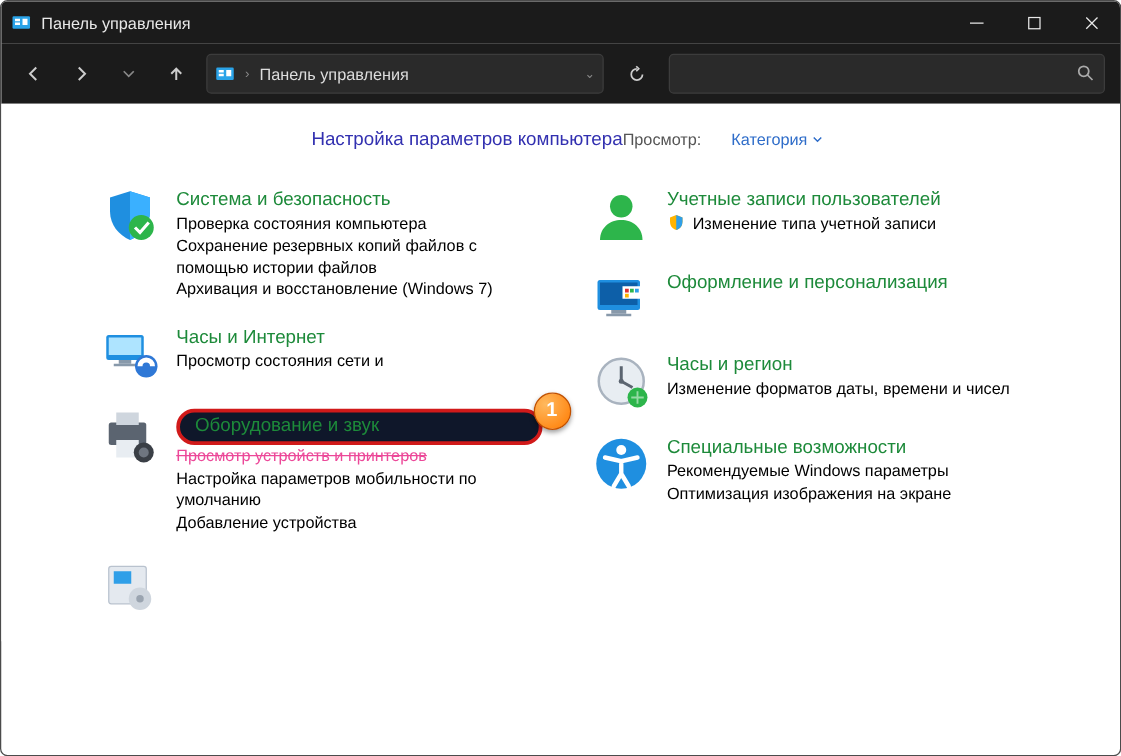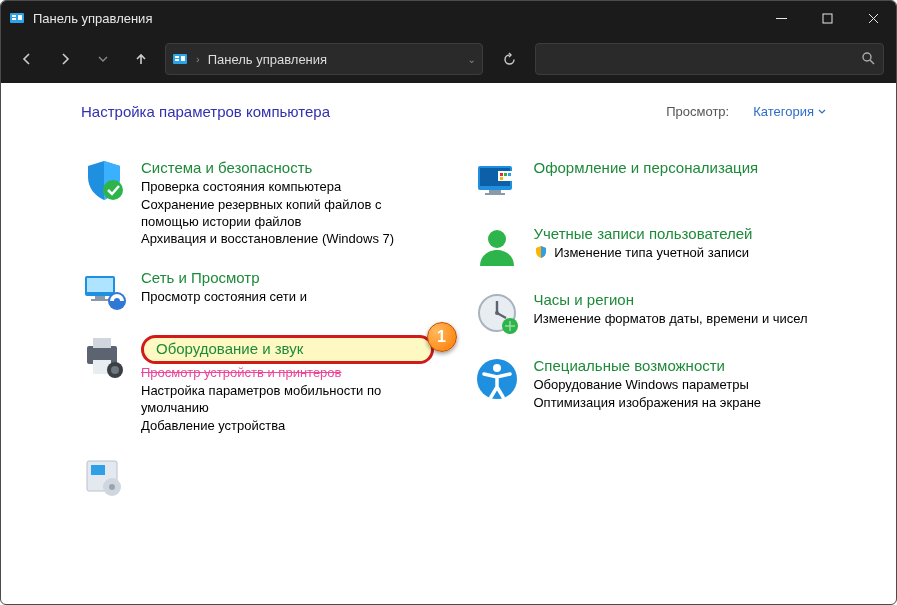--- a/index.html
+++ b/index.html
@@ -13,33 +13,33 @@
   .toolbar { height:48px; background:#1b1b1b; display:flex; align-items:center; gap:10px; padding:0 12px; }
   .nav-arrow { width:28px; height:28px; display:flex; align-items:center; justify-content:center; color:#ccc; font-size:13px; }
   .nav-chev { color:#888; font-size:10px; }
   .addrbar { flex:0 0 318px; height:32px; background:#2a2a2a; border:1px solid #3c3c3c; border-radius:4px; display:flex; align-items:center; color:#ddd; font-size:13px; padding:0 6px; gap:8px; }
   .addrtext { flex:1; display:flex; align-items:center; gap:6px; }
   .refresh { width:32px; height:32px; display:flex; align-items:center; justify-content:center; color:#ccc; }
   .searchbar { flex:1; height:32px; background:#2a2a2a; border:1px solid #3c3c3c; border-radius:4px; display:flex; align-items:center; padding:0 8px; }
   .searchbar input { flex:1; background:transparent; border:none; outline:none; color:#ddd; font-size:13px; }
   .sicon { color:#aaa; font-size:14px; }
   .content { padding:20px 70px 20px 80px; background:#fff; color:#222; }
-  .header-row { display:flex; justify-content:space-between; align-items:center; margin-bottom:10px; }
+  .header-row { display:flex; justify-content:center; align-items:center; margin-bottom:30px; }
   .page-title { color:#3230b0; font-size:15px; font-weight:400; }
   .view-row { font-size:13px; display:flex; align-items:center; gap:24px; }
   .view-row .lbl { color:#555; }
   .view-row .val { color:#2f6dc9; display:flex; align-items:center; gap:4px; }
   .cols { display:flex; gap:40px; }
-  .col { flex:1; display:flex; flex-direction:column; gap:20px;margin-top:28px; }
+  .col { flex:1; display:flex; flex-direction:column; gap:20px; }
   .category { display:flex; gap:14px; }
   .caticon { width:46px; height:46px; flex-shrink:0; }
   .cattext { display:flex; flex-direction:column; gap:1px; padding-top:1px; }
   .catname { color:#1d8a3a; font-size:15px; line-height:1.25; }
   .catlink { color:#000000; font-size:13px; line-height:1.3; }
-  .callout { display:inline-block; border:3px solid #d11a1a; border-radius:16px; padding:2px 12px; background:#fef9c3; position:relative; }
+  .callout { display:inline-block; border:3px solid #d11a1a; border-radius:16px; padding:2px 12px; background:#0f172a; position:relative; }
   .callout .catname { color:#1d8a3a; }
   .badge { position:absolute; right:-26px; top:-16px; width:30px; height:30px; border-radius:50%; background:radial-gradient(circle at 30% 30%,#ffb95e,#ff7a00); color:#fff; font-weight:700; display:flex; align-items:center; justify-content:center; font-size:16px; box-shadow:0 2px 4px rgba(0,0,0,.4); border:1px solid #c05000; }
   .shield-mini { width:14px; height:14px; display:inline-block; vertical-align:-2px; margin-right:3px; }
 </style>
 </head>
 <body>
 
 <div class="titlebar">
   <div class="titlebar-left">
     <svg class="tb-icon" viewBox="0 0 16 16">
@@ -152,21 +152,21 @@
       <div class="category">
         <svg class="caticon" viewBox="0 0 46 46">
             <rect x="4" y="8" width="30" height="20" rx="2" fill="#1f8fe0"></rect>
             <rect x="6" y="10" width="26" height="14" fill="#aee4ff"></rect>
             <rect x="14" y="28" width="10" height="3" fill="#89a"></rect>
             <rect x="10" y="31" width="18" height="2" fill="#89a"></rect>
             <circle cx="36" cy="33" r="9" fill="#2f78d6"></circle>
             <path d="M30 33a6 6 0 0 1 12 0M32 33a4 4 0 0 1 8 0M36 33h0" stroke="#fff" stroke-width="2" fill="none"></path>
           </svg>
         <div class="cattext">
-          <a class="catname">Сеть и Просмотр</a>
+          <a class="catname">Часы и Интернет</a>
           <a class="catlink">Просмотр состояния сети и</a>
         </div>
       </div>
 
       <div class="category" style="position:relative">
         <svg class="caticon" viewBox="0 0 46 46">
             <rect x="6" y="12" width="30" height="18" rx="2" fill="#5b6470"></rect>
             <rect x="12" y="4" width="18" height="10" fill="#cfd6de"></rect>
             <rect x="12" y="26" width="18" height="14" fill="#e8edf2"></rect>
             <circle cx="34" cy="36" r="8" fill="#3a3f46"></circle>
@@ -188,77 +188,77 @@
             <rect x="6" y="6" width="30" height="30" rx="2" fill="#e4e9ef" stroke="#b9c2ce"></rect>
             <rect x="10" y="10" width="14" height="10" fill="#2f9fe8"></rect>
             <circle cx="31" cy="32" r="9" fill="#cfd6de"></circle>
             <circle cx="31" cy="32" r="3" fill="#9aa4b0"></circle>
           </svg>
       </div>
 
     </div>
 
     <div class="col">
+
+      <div class="category">
+        <svg class="caticon" viewBox="0 0 46 46">
+            <circle cx="23" cy="15" r="9" fill="#2db54b"></circle>
+            <path d="M6 42c0-10 8-16 17-16s17 6 17 16z" fill="#2db54b"></path>
+          </svg>
+        <div class="cattext">
+          <a class="catname">Учетные записи пользователей</a>
+          <a class="catlink">
+            <svg class="shield-mini" viewBox="0 0 14 14">
+                <path d="M7 1l5 2v3c0 4-2 6-5 7-3-1-5-3-5-7V3z" fill="#ffb400"></path>
+                <path d="M7 1l5 2v3c0 4-2 6-5 7z" fill="#2f9fe8"></path>
+              </svg>
+            <span>Изменение типа учетной записи</span>
+          </a>
+        </div>
+      </div>
 
       <div class="category">
         <svg class="caticon" viewBox="0 0 46 46">
             <rect x="4" y="8" width="34" height="24" rx="2" fill="#1f8fe0"></rect>
             <rect x="6" y="10" width="30" height="18" fill="#0d5fa8"></rect>
             <rect x="15" y="32" width="12" height="3" fill="#89a"></rect>
             <rect x="11" y="35" width="20" height="2" fill="#89a"></rect>
             <rect x="24" y="13" width="14" height="10" fill="#fff"></rect>
             <rect x="26" y="15" width="3" height="3" fill="#e03030"></rect>
             <rect x="30" y="15" width="3" height="3" fill="#2db54b"></rect>
             <rect x="34" y="15" width="3" height="3" fill="#2f9fe8"></rect>
             <rect x="26" y="19" width="3" height="3" fill="#ffb400"></rect>
           </svg>
         <div class="cattext">
           <a class="catname">Оформление и персонализация</a>
         </div>
       </div>
 
       <div class="category">
         <svg class="caticon" viewBox="0 0 46 46">
-            <circle cx="23" cy="15" r="9" fill="#2db54b"></circle>
-            <path d="M6 42c0-10 8-16 17-16s17 6 17 16z" fill="#2db54b"></path>
-          </svg>
-        <div class="cattext">
-          <a class="catname">Учетные записи пользователей</a>
-          <a class="catlink">
-            <svg class="shield-mini" viewBox="0 0 14 14">
-                <path d="M7 1l5 2v3c0 4-2 6-5 7-3-1-5-3-5-7V3z" fill="#ffb400"></path>
-                <path d="M7 1l5 2v3c0 4-2 6-5 7z" fill="#2f9fe8"></path>
-              </svg>
-            <span>Изменение типа учетной записи</span>
-          </a>
-        </div>
-      </div>
-
-      <div class="category">
-        <svg class="caticon" viewBox="0 0 46 46">
             <circle cx="23" cy="23" r="18" fill="#e8edf2" stroke="#a9b3bf" stroke-width="2"></circle>
             <circle cx="23" cy="23" r="2" fill="#5b6470"></circle>
             <path d="M23 23V11M23 23l9 5" stroke="#5b6470" stroke-width="2.4" fill="none"></path>
             <circle cx="36" cy="36" r="8" fill="#2db54b"></circle>
             <path d="M31 36h10M36 31v10" stroke="#fff" stroke-width="1.5" opacity="0.5"></path>
           </svg>
         <div class="cattext">
           <a class="catname">Часы и регион</a>
           <a class="catlink">Изменение форматов даты, времени и чисел</a>
         </div>
       </div>
 
       <div class="category">
         <svg class="caticon" viewBox="0 0 46 46">
             <circle cx="23" cy="23" r="20" fill="#1f8fe0"></circle>
             <circle cx="23" cy="12" r="4" fill="#fff"></circle>
             <path d="M10 18l13 3 13-3M23 21v10l-6 10M23 31l6 10" stroke="#fff" stroke-width="3.5" fill="none" stroke-linecap="round"></path>
           </svg>
         <div class="cattext">
           <a class="catname">Специальные возможности</a>
-          <a class="catlink">Оборудование Windows параметры</a>
+          <a class="catlink">Рекомендуемые Windows параметры</a>
           <a class="catlink">Оптимизация изображения на экране</a>
         </div>
       </div>
 
     </div>
   </div>
 </div>
 
 </body></html>

